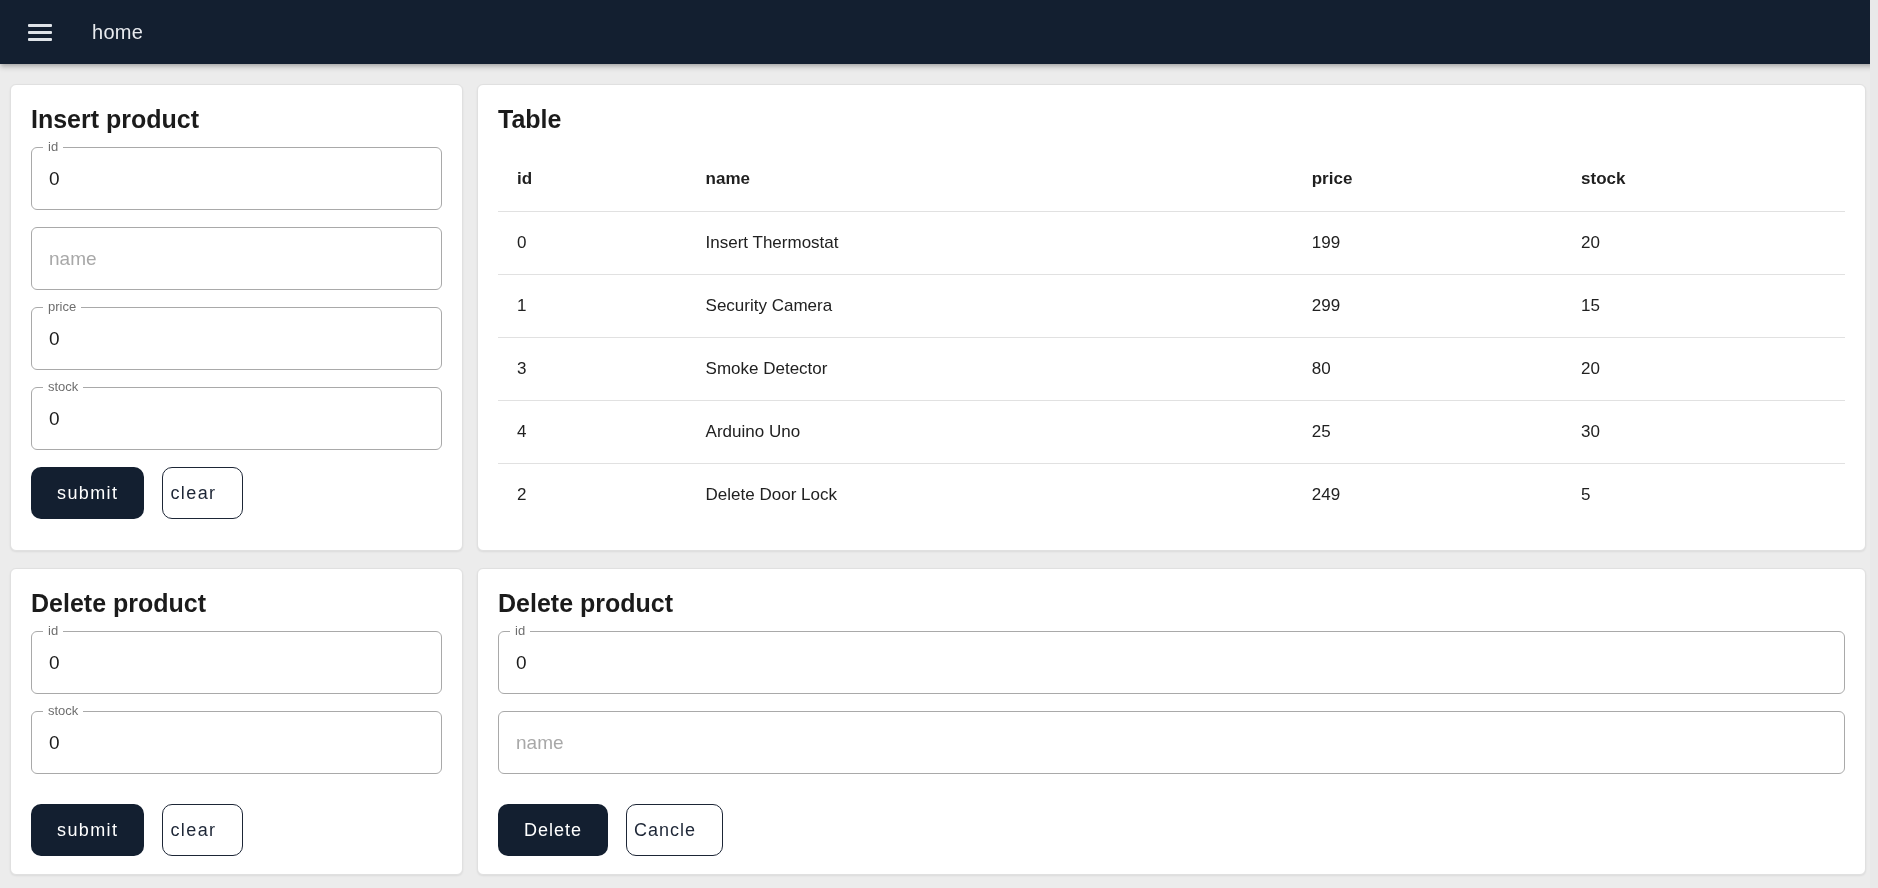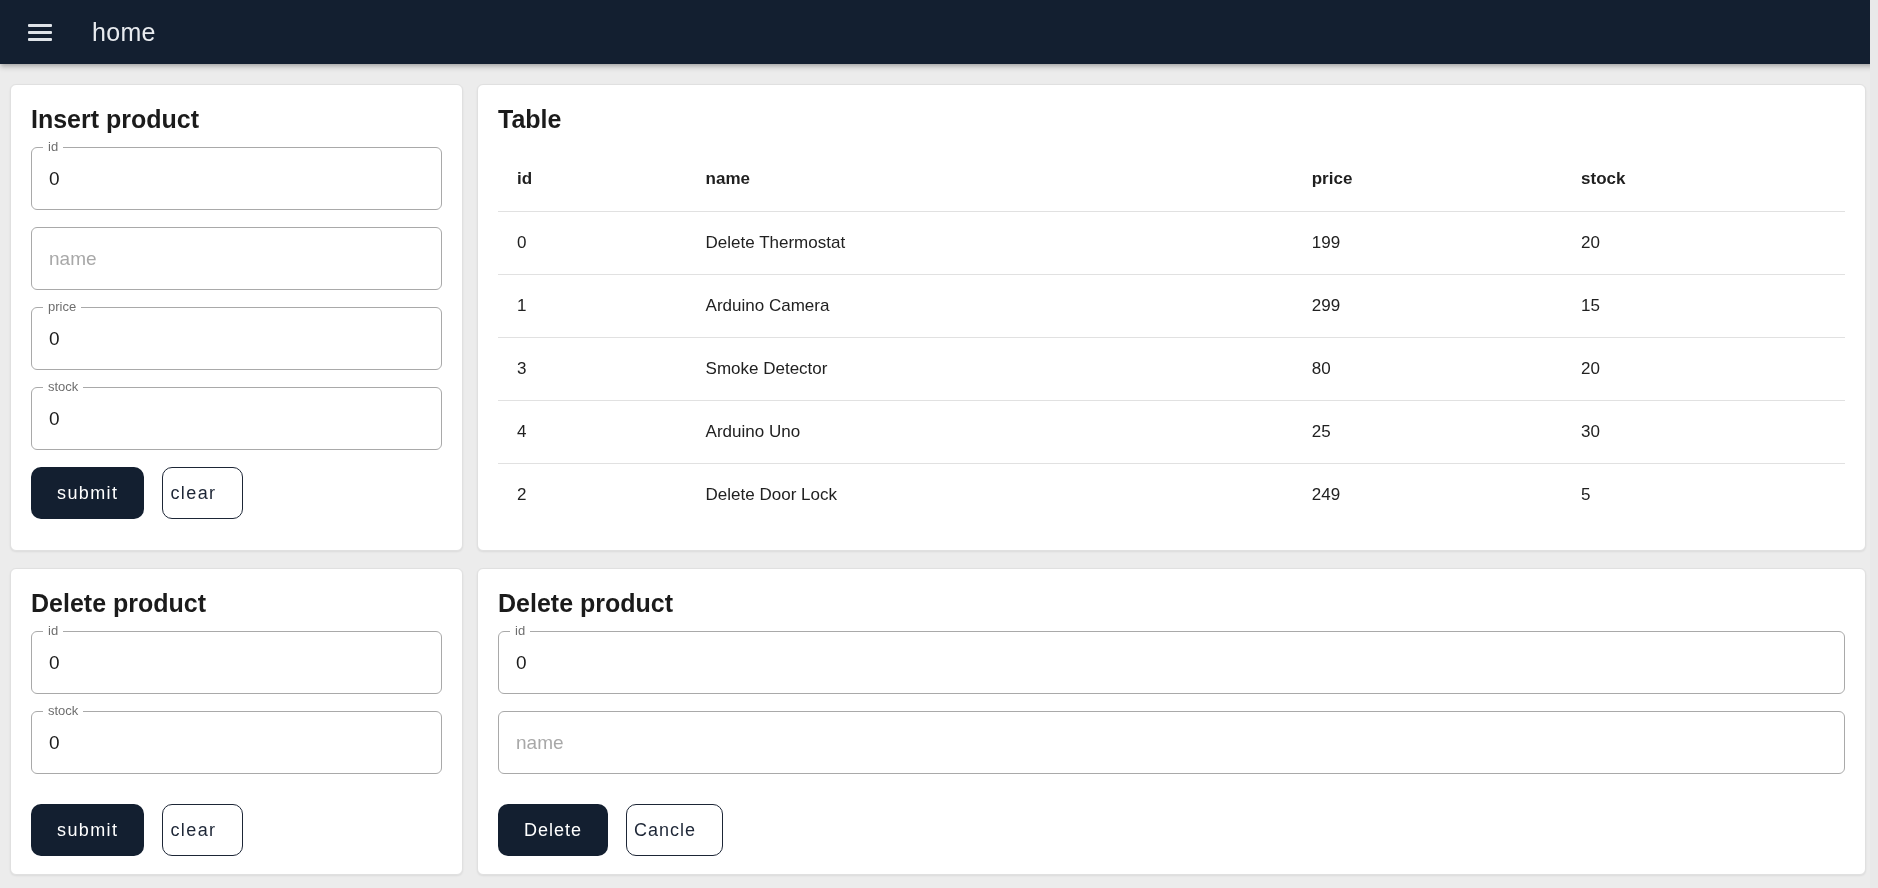--- a/index.html
+++ b/index.html
@@ -28,21 +28,21 @@
     border-radius: 50%;
     display: flex; flex-direction: column;
     align-items: center; justify-content: center;
     gap: 4px;
     cursor: pointer;
     margin-left: 2px;
   }
   .menu-btn .bar { width: 24px; height: 3px; background: #dfe3e8; border-radius: 1px; }
   .appbar-title {
     color: #e8ebef;
-    font-size: 25px;
+    font-size: 20px;
     font-weight: 400;
     letter-spacing: .3px;
     margin-left: 30px;
   }
 
   
   .main {
     display: grid;
     grid-template-columns: 453px 1fr;
     grid-template-rows: 467px 307px;
@@ -211,28 +211,28 @@
           <th>id</th>
           <th>name</th>
           <th>price</th>
           <th>stock</th>
         </tr>
       </thead>
       <tbody>
 
           <tr>
             <td>0</td>
-            <td>Delete Thermostat</td>
+            <td>Insert Thermostat</td>
             <td>199</td>
             <td>20</td>
           </tr>
 
           <tr>
             <td>1</td>
-            <td>Arduino Camera</td>
+            <td>Security Camera</td>
             <td>299</td>
             <td>15</td>
           </tr>
 
           <tr>
             <td>3</td>
             <td>Smoke Detector</td>
             <td>80</td>
             <td>20</td>
           </tr>

